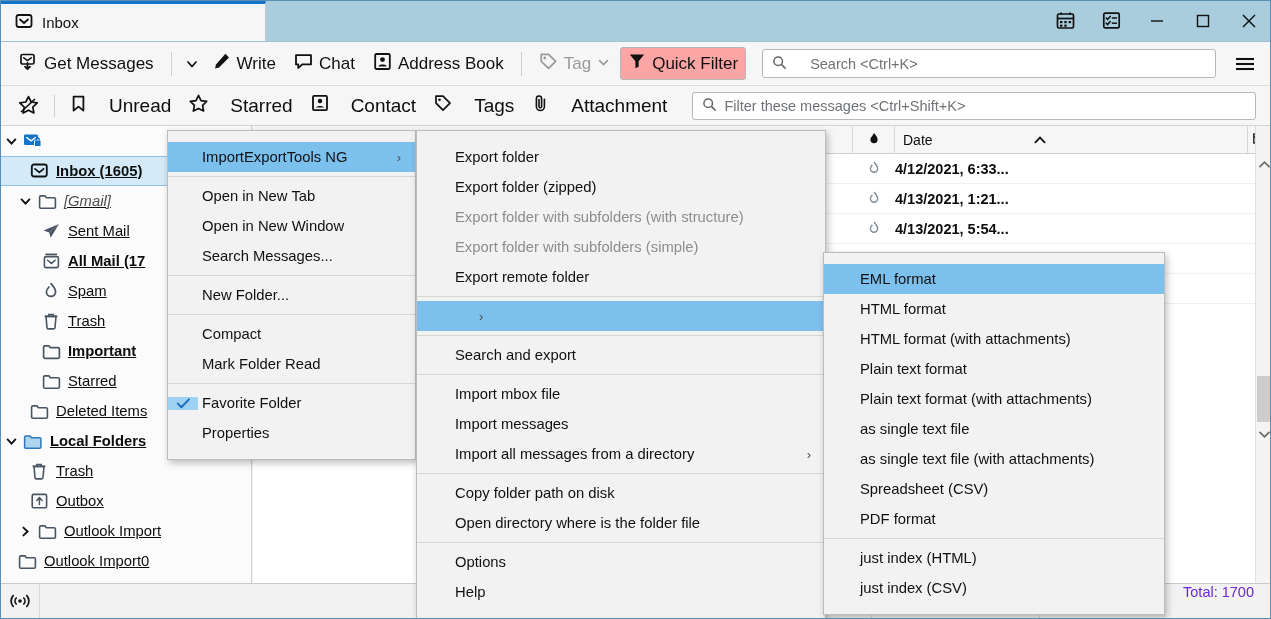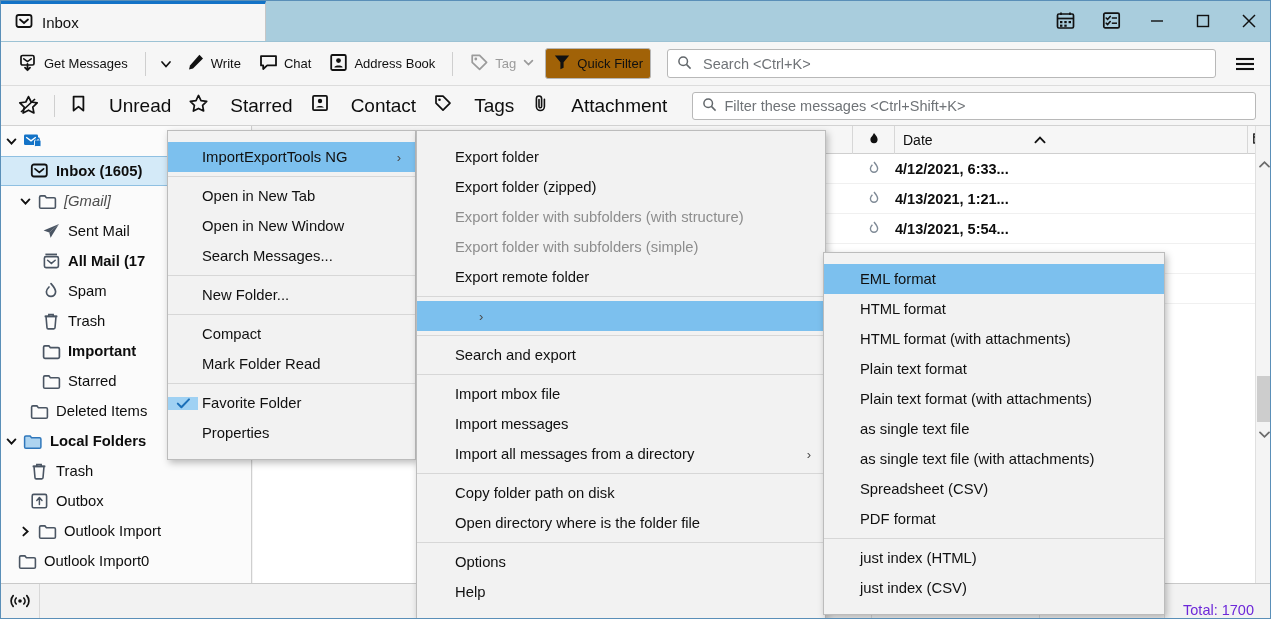--- a/index.html
+++ b/index.html
@@ -49,35 +49,35 @@
   .toolbar {
     position: absolute; left: 0; top: 41px; width: 1271px; height: 44px;
     background: #f6f6f6;
     border-bottom: 1px solid #dcdcdc;
     display: flex; align-items: center;
     padding: 0 10px; gap: 2px;
   }
   .tb-item {
     display: flex; align-items: center; gap: 6px;
     padding: 5px 8px; border-radius: 3px;
-    font-size: 13px; color: #101010; white-space: nowrap;
+    font-size: 17px; color: #101010; white-space: nowrap;
   }
   .tb-item.disabled { color: #9b9b9b; }
   .tb-caret { padding: 5px 4px; display:flex; align-items:center; }
   .tb-sep { width: 1px; height: 24px; background: #cfcfcf; margin: 0 7px; }
   .tb-item.active {
-    background: #a16207;
+    background: #fca5a5;
     border: 1px solid #b6b6b6;
     padding: 4px 7px;
   }
   .search-box {
     flex: 1; margin-left: 14px; margin-right: 10px;
     height: 29px; background: #fff;
     border: 1px solid #b8b8b8; border-radius: 3px;
-    display: flex; align-items: center; gap: 11px; padding: 0 9px;
+    display: flex; align-items: center; gap: 23px; padding: 0 9px;
   }
   .search-ph { color: #6f7377; font-size: 14.5px; }
   .hamburger { width: 34px; height: 30px; display:flex; align-items:center; justify-content:center; }
 
   
   .filterbar {
     position: absolute; left: 0; top: 85px; width: 1271px; height: 40px;
     background: #f6f6f6;
     border-bottom: 1px solid #d2d2d2;
     display: flex; align-items: center; padding: 0 8px;
@@ -98,20 +98,21 @@
   .sidebar {
     position: absolute; left: 0; top: 125px; width: 251px; height: 458px;
     background: #fbfbfb;
     border-right: 1px solid #cfcfcf;
     overflow: hidden;
   }
   .folder {
     display: flex; align-items: center; height: 30px;
     font-size: 14.8px; white-space: nowrap;
     padding-right: 6px;
+    text-decoration: underline;
   }
   .folder .tw { width: 20px; display: flex; align-items: center; justify-content: center; }
   .folder .fi { width: 24px; display: flex; align-items: center; justify-content: center; }
   .folder .lbl { padding-left: 5px; }
   .folder.selected {
     background: #d4eaf8;
     border-top: 1px solid #8fc0e2;
     border-bottom: 1px solid #8fc0e2;
   }
   .folder.bold .lbl { font-weight: bold; }
@@ -808,18 +809,18 @@
     <div class="sb-grow"></div>
     <div class="sb-panel" style="display:flex;align-items:center">
       <div class="progress-wrap">
         <div class="progress-fill" style="width: 88%;"></div>
         <div class="progress-txt">88%</div>
       </div>
     </div>
     <div class="sb-panel" style="display:flex;align-items:center">
       <span class="sb-text">Unread: 1605</span>
     </div>
-    <div class="sb-panel" style="display:flex;align-items:flex-end">
+    <div class="sb-panel" style="display:flex;align-items:flex-start">
       <span class="sb-text">Total: 1700</span>
     </div>
   </div>
 
 </div>
 
 </body></html>

